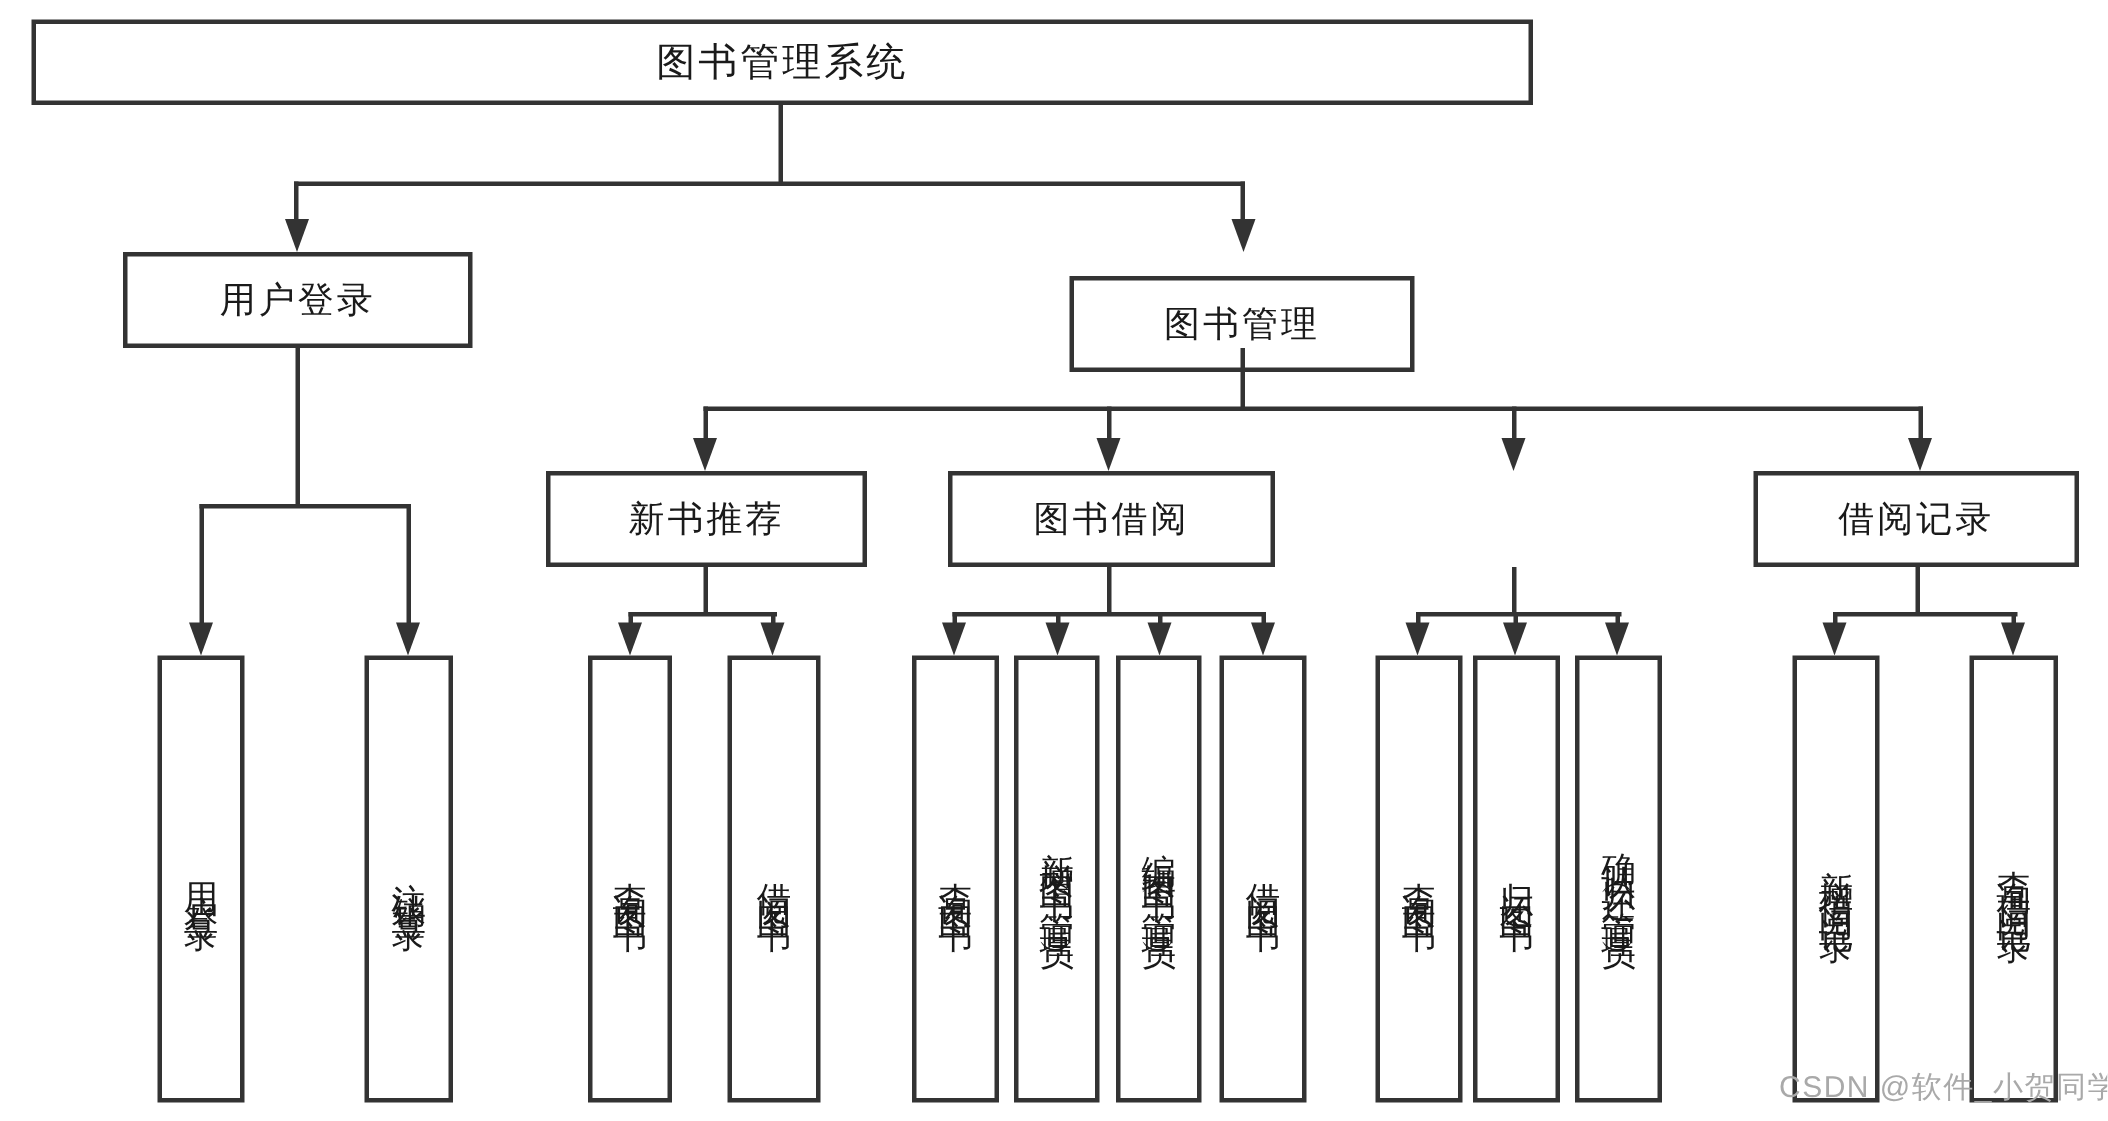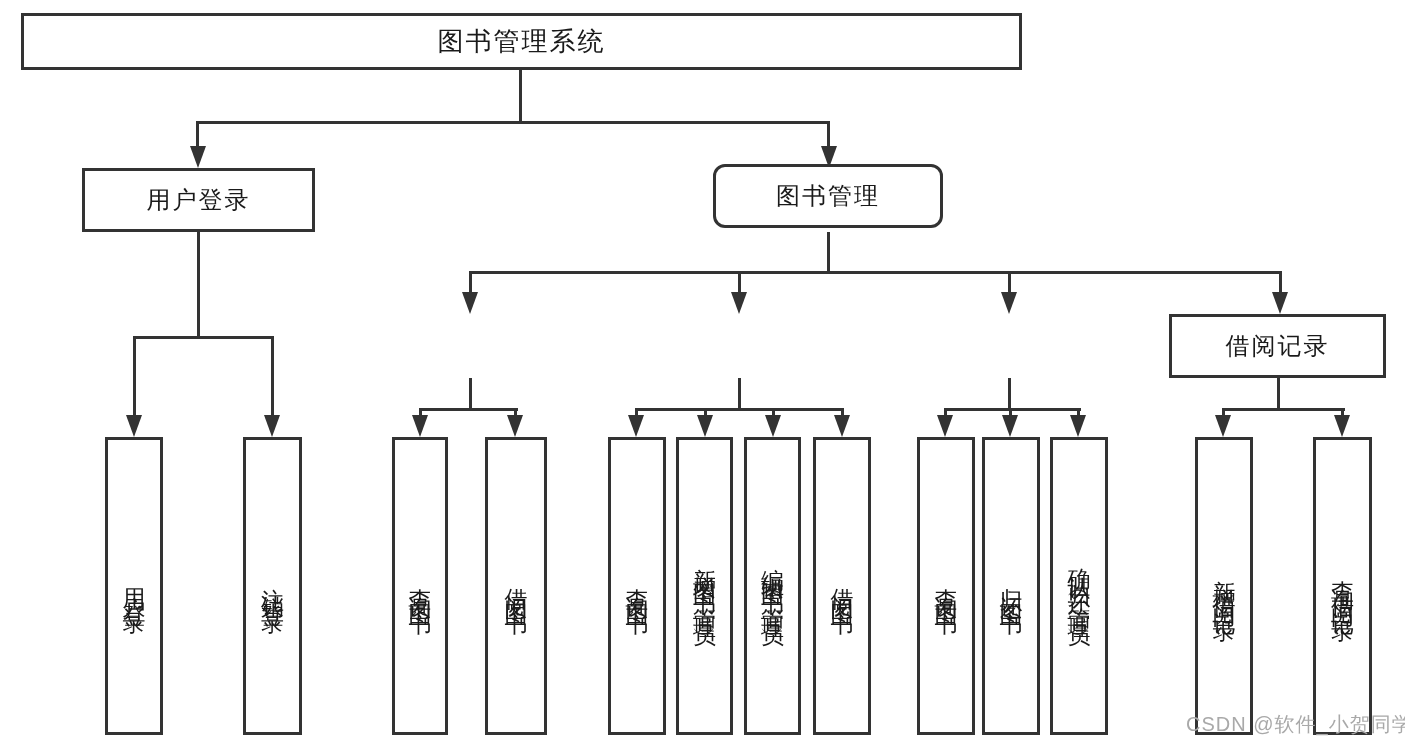--- a/index.html
+++ b/index.html
@@ -42,21 +42,21 @@
   <i class="vl" style="left:519px;top:70px;height:53px;"></i>
   <i class="hl" style="left:196px;top:121px;width:634px;"></i>
   <i class="vl" style="left:196px;top:121px;height:27px;"></i>
   <i class="ah" style="left:190px;top:146px;"></i>
   <i class="vl" style="left:827px;top:121px;height:27px;"></i>
   <i class="ah" style="left:821px;top:146px;"></i>
 
   <div class="box mid-box" style="left:82px;top:168px;width:233px;height:64px;">
     <span>用户登录</span>
   </div>
-  <div class="box mid-box" style="left:713px;top:164px;width:230px;height:64px;border-radius:12px;">
+  <div class="box mid-box" style="left:713px;top:184px;width:230px;height:64px;">
     <span>图书管理</span>
   </div>
 
   <i class="vl" style="left:197px;top:232px;height:106px;"></i>
   <i class="hl" style="left:133px;top:336px;width:140px;"></i>
   <i class="vl" style="left:133px;top:336px;height:80px;"></i>
   <i class="ah" style="left:126px;top:415px;"></i>
   <i class="vl" style="left:271px;top:336px;height:80px;"></i>
   <i class="ah" style="left:264px;top:415px;"></i>
 
@@ -64,20 +64,26 @@
   <i class="hl" style="left:469px;top:271px;width:813px;"></i>
   <i class="vl" style="left:469px;top:271px;height:22px;"></i>
   <i class="ah" style="left:462px;top:292px;"></i>
   <i class="vl" style="left:738px;top:271px;height:22px;"></i>
   <i class="ah" style="left:731px;top:292px;"></i>
   <i class="vl" style="left:1008px;top:271px;height:22px;"></i>
   <i class="ah" style="left:1001px;top:292px;"></i>
   <i class="vl" style="left:1279px;top:271px;height:22px;"></i>
   <i class="ah" style="left:1272px;top:292px;"></i>
 
+  <div class="box mid-box" style="left:364px;top:314px;width:214px;height:64px;">
+    <span>新书推荐</span>
+  </div>
+  <div class="box mid-box" style="left:632px;top:314px;width:218px;height:64px;">
+    <span>图书借阅</span>
+  </div>
   <div class="box mid-box" style="left:1169px;top:314px;width:217px;height:64px;">
     <span>借阅记录</span>
   </div>
 
   <i class="vl" style="left:469px;top:378px;height:32px;"></i>
   <i class="hl" style="left:419px;top:408px;width:99px;"></i>
   <i class="vl" style="left:419px;top:408px;height:8px;"></i>
   <i class="ah" style="left:412px;top:415px;"></i>
   <i class="vl" style="left:514px;top:408px;height:8px;"></i>
   <i class="ah" style="left:507px;top:415px;"></i>

